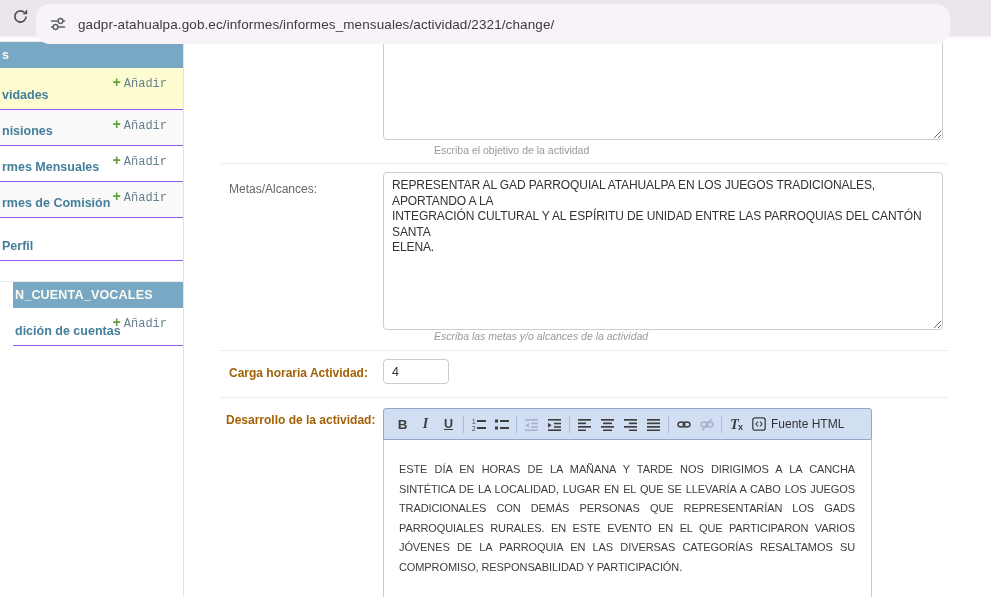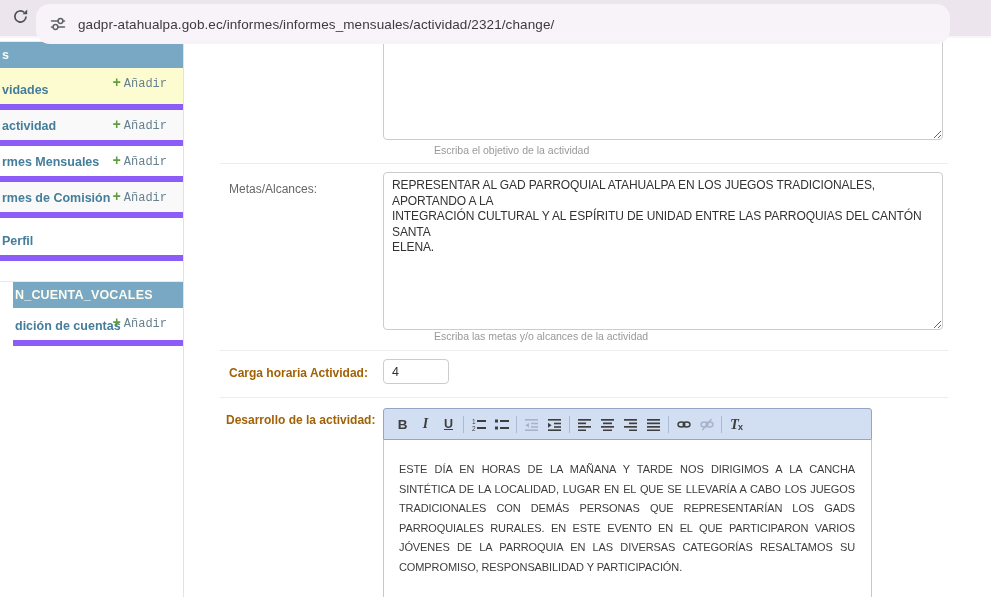--- a/index.html
+++ b/index.html
@@ -18,39 +18,39 @@
   .url-text { margin-left:12px; font-size:13.5px; color:#3a3a40; letter-spacing:.1px; white-space:nowrap; }
 
   
   .sidebar { position:absolute; top:38px; left:0; width:184px; bottom:0; background:#fff;
              border-right:1px solid #e2e2e2; }
   .module { position:absolute; left:0; width:183px; border-top:1px solid #eaeaea; background:#fff; }
   .module-1 { top:3px; }
   .module-2 { top:243px;padding-left:13px; }
   .mod-header { height:26px; background:#79a8c4; color:#fbfbf0; font-weight:bold; font-size:12.5px;
                 display:flex; align-items:center; padding-left:2px; letter-spacing:.2px; }
-  .srow { position:relative; border-bottom:6px solid #8b5cf6; background:#fff; }
+  .srow { position:relative; border-bottom:1px solid #8b5cf6; background:#fff; }
   .srow.h42 { height:42px; } .srow.h36 { height:36px; } .srow.h29 { height:29px;margin-top:14px; } .srow.h38 { height:38px; }
   .srow.selected { background:#fdfcd0; }
   .srow.alt { background:#f9f9f9; }
   .mlink { position:absolute; left:2px; bottom:7px; color:#447e9b; font-weight:bold; font-size:12.5px;
            text-decoration:none; white-space:nowrap; cursor:pointer; }
   .addlink { position:absolute; right:16px; top:7px; font-size:12px; color:#66808f; text-decoration:none;
              cursor:pointer; white-space:nowrap;font-family:Liberation Mono, monospace; }
   .plus { color:#5f9e3d; font-weight:bold; font-size:14px; margin-right:3px; }
 
   
   .main { position:absolute; left:184px; top:38px; right:0; bottom:0; overflow:hidden; background:#fff; }
   textarea.big { position:absolute; left:199px; width:560px; border:1px solid #ccc; border-radius:4px;
                  font-family:"Liberation Sans",sans-serif; font-size:12px; line-height:15.5px;
                  letter-spacing:-0.1px; color:#333; padding:5px 8px; background:#fff; }
   .ta-objetivo { top:-14px; height:116px; }
   .ta-metas { top:134px; height:158px; }
   .help { position:absolute; left:202px; font-size:10.5px; color:#999;padding-left:48px; }
-  .help-1 { top:106px; } .help-2 { top:292px; }
+  .help-1 { top:106px; } .help-2 { top:292px;font-style:italic; }
   .divider { position:absolute; left:36px; width:728px; border-top:1px solid #ededed; }
   .d1 { top:125px; } .d2 { top:312px; } .d3 { top:359px; }
   .flabel { position:absolute; left:45px; font-size:12px; color:#666; white-space:nowrap; }
   .flabel.req { font-weight:bold; color:#a16207; }
   .metas-label { top:144px; }
   .carga-label { top:328px; }
   .des-label { left:42px; top:375px; }
   .carga-input { position:absolute; left:199px; top:321px; width:66px; height:25px; border:1px solid #ccc;
                  border-radius:4px; padding:0 8px; font-size:12.5px; color:#333;
                  font-family:"Liberation Sans",sans-serif; }
@@ -108,21 +108,21 @@
 
     <div class="module module-1">
       <div class="mod-header">
         <span>s</span>
       </div>
       <div class="srow h42 selected">
         <a class="mlink">vidades</a>
         <a class="addlink"><span class="plus">+</span><span>Añadir</span></a>
       </div>
       <div class="srow h36 alt">
-        <a class="mlink">actividad</a>
+        <a class="mlink">nisiones</a>
         <a class="addlink"><span class="plus">+</span><span>Añadir</span></a>
       </div>
       <div class="srow h36">
         <a class="mlink">rmes Mensuales</a>
         <a class="addlink"><span class="plus">+</span><span>Añadir</span></a>
       </div>
       <div class="srow h36 alt">
         <a class="mlink">rmes de Comisión</a>
         <a class="addlink"><span class="plus">+</span><span>Añadir</span></a>
       </div>
@@ -283,19 +283,28 @@
                   <line x1="11.5" y1="1" x2="2.5" y2="12"></line>
                 </g>
               </svg>
             </span>
         </div>
         <div class="sep"></div>
         <div class="ckb">
           <span class="rf-t">T</span>
             <span class="rf-x">x</span>
         </div>
+        <div class="ckb b-source">
+          <span>
+              <svg width="14" height="14" viewBox="0 0 14 14">
+                <rect x="0.8" y="0.8" width="12.4" height="12.4" rx="2.2" fill="none" stroke="#3e3e3e" stroke-width="1.3"></rect>
+                <path d="M6 4.5 L4 7 L6 9.5 M8 4.5 L10 7 L8 9.5" fill="none" stroke="#3e3e3e" stroke-width="1.2"></path>
+              </svg>
+            </span>
+          <span>Fuente HTML</span>
+        </div>
       </div>
       <div class="ck-content">
         <p class="ck-text">ESTE DÍA EN HORAS DE LA MAÑANA Y TARDE NOS DIRIGIMOS A LA CANCHA SINTÉTICA DE LA LOCALIDAD, LUGAR EN EL QUE SE LLEVARÍA A CABO LOS JUEGOS TRADICIONALES CON DEMÁS PERSONAS QUE REPRESENTARÍAN LOS GADS PARROQUIALES RURALES. EN ESTE EVENTO EN EL QUE PARTICIPARON VARIOS JÓVENES DE LA PARROQUIA EN LAS DIVERSAS CATEGORÍAS RESALTAMOS SU COMPROMISO, RESPONSABILIDAD Y PARTICIPACIÓN.</p>
       </div>
     </div>
   </div>
 </div>
 
 </body></html>

